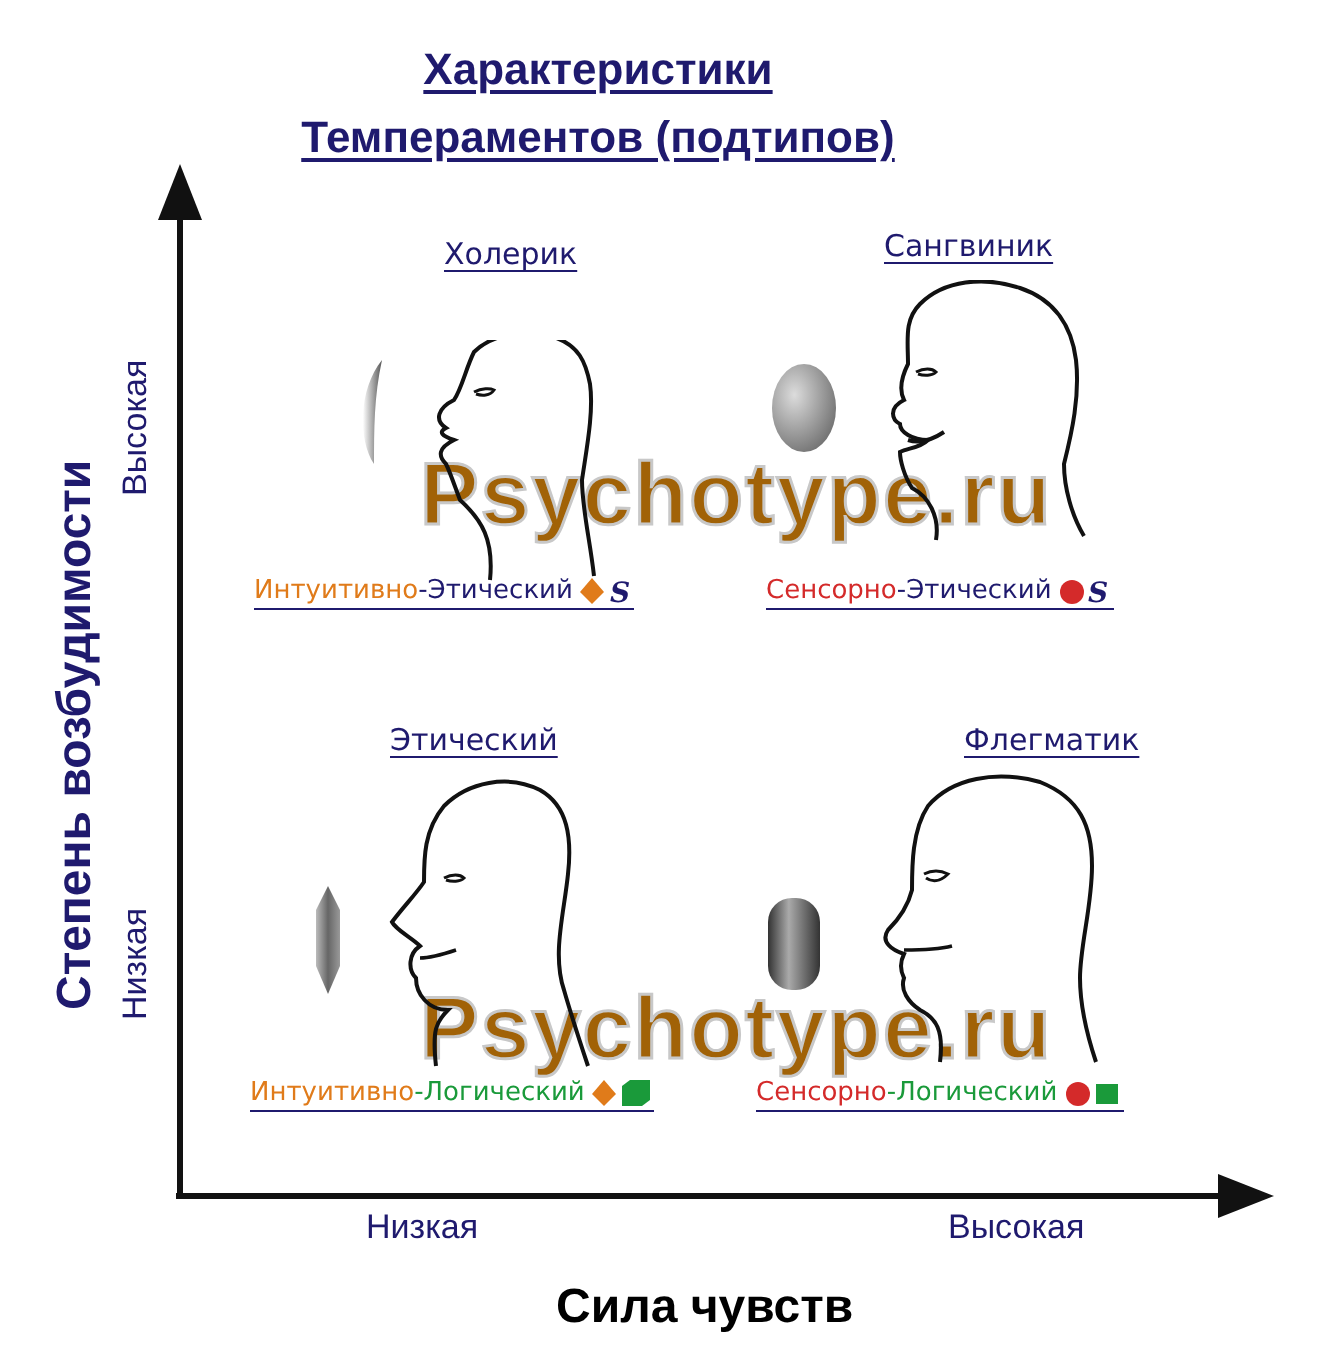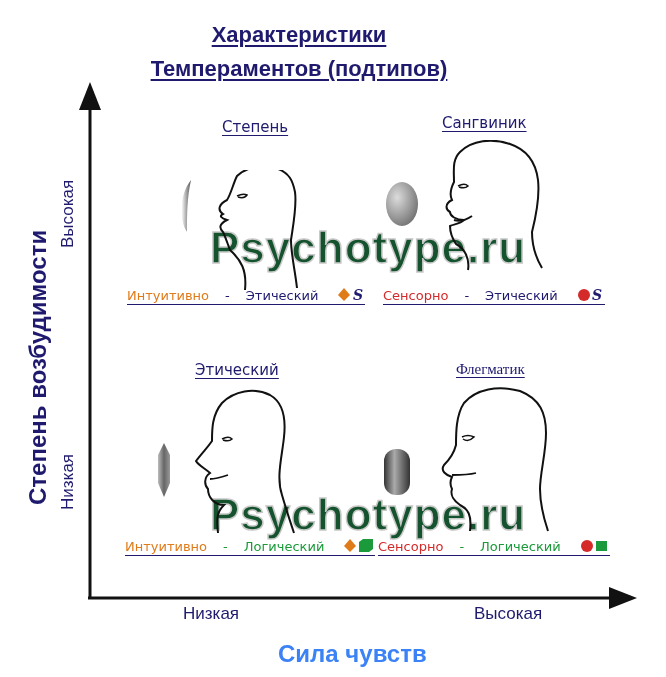--- a/index.html
+++ b/index.html
@@ -2,24 +2,24 @@
 <html><head>
 <meta charset="utf-8">
 <style>
   html, body { margin:0; padding:0; background:#ffffff; }
   body { width:666px; height:677px; position:relative; overflow:hidden; font-family:"DejaVu Sans", sans-serif; }
   .abs { position:absolute; }
   .title { left:0; width:598px; text-align:center; font-family:"Liberation Sans", sans-serif; font-weight:bold; color:#1f1a6e; font-size:22px; text-decoration:underline; text-decoration-thickness:2px; text-underline-offset:3px; }
   .ylabel { font-family:"Liberation Sans", sans-serif; font-weight:bold; color:#1f1a6e; font-size:24px; transform:rotate(-90deg); transform-origin:left top; white-space:nowrap; }
   .ytick { font-family:"Liberation Sans", sans-serif; color:#1f1a6e; font-size:17px; transform:rotate(-90deg); transform-origin:left top; white-space:nowrap; }
   .xtick { font-family:"Liberation Sans", sans-serif; color:#1f1a6e; font-size:17px; }
-  .xlabel { font-family:"Liberation Sans", sans-serif; font-weight:bold; color:#3b82f6; font-size:24px; }
+  .xlabel { font-family:"Liberation Sans", sans-serif; font-weight:bold; color:#000000; font-size:24px; }
   .tname { font-family:"DejaVu Sans", sans-serif; color:#1f1a6e; font-size:15px; text-decoration:underline; text-underline-offset:3px; }
-  .subtype { font-family:"DejaVu Sans", sans-serif; font-size:13px; white-space:nowrap; border-bottom:1.5px solid #1f1a6e; padding-bottom:1px; display:flex; align-items:flex-start; gap:16px; }
-  .watermark { font-family:"Liberation Sans", sans-serif; font-weight:bold; font-size:44px; color:#14532d; -webkit-text-stroke:1.5px #c8c8c8; letter-spacing:1px; white-space:nowrap; }
+  .subtype { font-family:"DejaVu Sans", sans-serif; font-size:13px; white-space:nowrap; border-bottom:1.5px solid #1f1a6e; padding-bottom:1px; display:flex; align-items:flex-end; gap:0; }
+  .watermark { font-family:"Liberation Sans", sans-serif; font-weight:bold; font-size:44px; color:#a16207; -webkit-text-stroke:1.5px #c8c8c8; letter-spacing:1px; white-space:nowrap; }
   .sym { display:inline-block; margin-left:3px; }
 </style>
 </head>
 <body>
 
 <div class="abs title" style="top:22px;">Характеристики</div>
 <div class="abs title" style="top:56px;text-decoration:underline;">Темпераментов (подтипов)</div>
 
 <svg class="abs" style="left:0;top:0;" width="666" height="677">
   <defs>
@@ -55,21 +55,21 @@
 <div class="abs ytick" style="left:58px;top:248px;">Высокая</div>
 <div class="abs ytick" style="left:58px;top:510px;">Низкая</div>
 
 <div class="abs xtick" style="left:183px;top:604px;">Низкая</div>
 <div class="abs xtick" style="left:474px;top:604px;">Высокая</div>
 <div class="abs xlabel" style="left:278px;top:640px;">Сила чувств</div>
 
 <div class="abs watermark" style="left:210px;top:223px;">Psychotype.ru</div>
 <div class="abs watermark" style="left:210px;top:490px;">Psychotype.ru</div>
 
-<div class="abs tname" style="left:222px;top:118px;">Степень</div>
+<div class="abs tname" style="left:222px;top:118px;">Холерик</div>
 <svg class="abs" style="left:175px;top:170px;" width="150" height="125">
   <path d="M16,10 C4,25 4,50 12,62 C12,45 12,28 16,10 Z" fill="url(#gCres)"></path>
   <path d="M70,120 C72,100 66,90 55,80 C52,72 50,66 48,62 C44,58 44,54 52,50 C46,48 44,46 48,44 C42,40 44,34 52,30 C56,24 58,14 62,6 C70,-2 86,-6 100,-2 C115,2 118,12 120,22 C122,36 118,56 116,70 C116,84 120,100 122,118" fill="none" stroke="#111" stroke-width="2"></path>
   <path d="M62,26 C66,24 70,24 72,25 C70,28 66,28 63,27" fill="none" stroke="#111" stroke-width="1.5"></path>
 </svg>
 <div class="abs subtype" style="left:127px;top:288px;">
   <span style="color:#e07b1a;">Интуитивно</span>
   <span style="color:#1f1a6e;">-</span>
   <span style="color:#1f1a6e;">Этический</span>
   <svg class="sym" width="28" height="14">
@@ -105,21 +105,21 @@
 <div class="abs subtype" style="left:125px;top:539px;">
   <span style="color:#e07b1a;">Интуитивно</span>
   <span style="color:#1a9a3a;">-</span>
   <span style="color:#1a9a3a;">Логический</span>
   <svg class="sym" width="32" height="14">
     <polygon points="7,0 13,7 7,13 1,7" fill="#e07b1a"></polygon>
     <polygon points="16,3 20,0 30,0 30,10 26,13 16,13" fill="#1a9a3a"></polygon>
   </svg>
 </div>
 
-<div class="abs tname" style="left:456px;top:361px;font-family:Liberation Serif, serif;">Флегматик</div>
+<div class="abs tname" style="left:482px;top:361px;">Флегматик</div>
 <svg class="abs" style="left:380px;top:385px;" width="190" height="150">
   <rect x="4" y="64" width="26" height="46" rx="12" ry="12" fill="url(#gCap)"></rect>
   <path d="M90,146 C92,130 88,124 80,120 C74,116 70,110 72,104 C70,100 70,96 72,92 C66,90 60,86 64,80 C70,74 74,68 76,60 C76,48 76,30 84,18 C96,4 118,0 140,6 C160,14 166,28 166,48 C166,68 160,88 160,104 C160,120 164,134 168,146" fill="none" stroke="#111" stroke-width="2"></path>
   <path d="M72,90 C80,90 88,90 96,88" fill="none" stroke="#111" stroke-width="1.8"></path>
   <path d="M82,52 C86,50 90,50 94,52 C90,56 86,56 83,54" fill="none" stroke="#111" stroke-width="1.5"></path>
 </svg>
 <div class="abs subtype" style="left:378px;top:539px;">
   <span style="color:#d42a2a;">Сенсорно</span>
   <span style="color:#1a9a3a;">-</span>
   <span style="color:#1a9a3a;">Логический</span>

